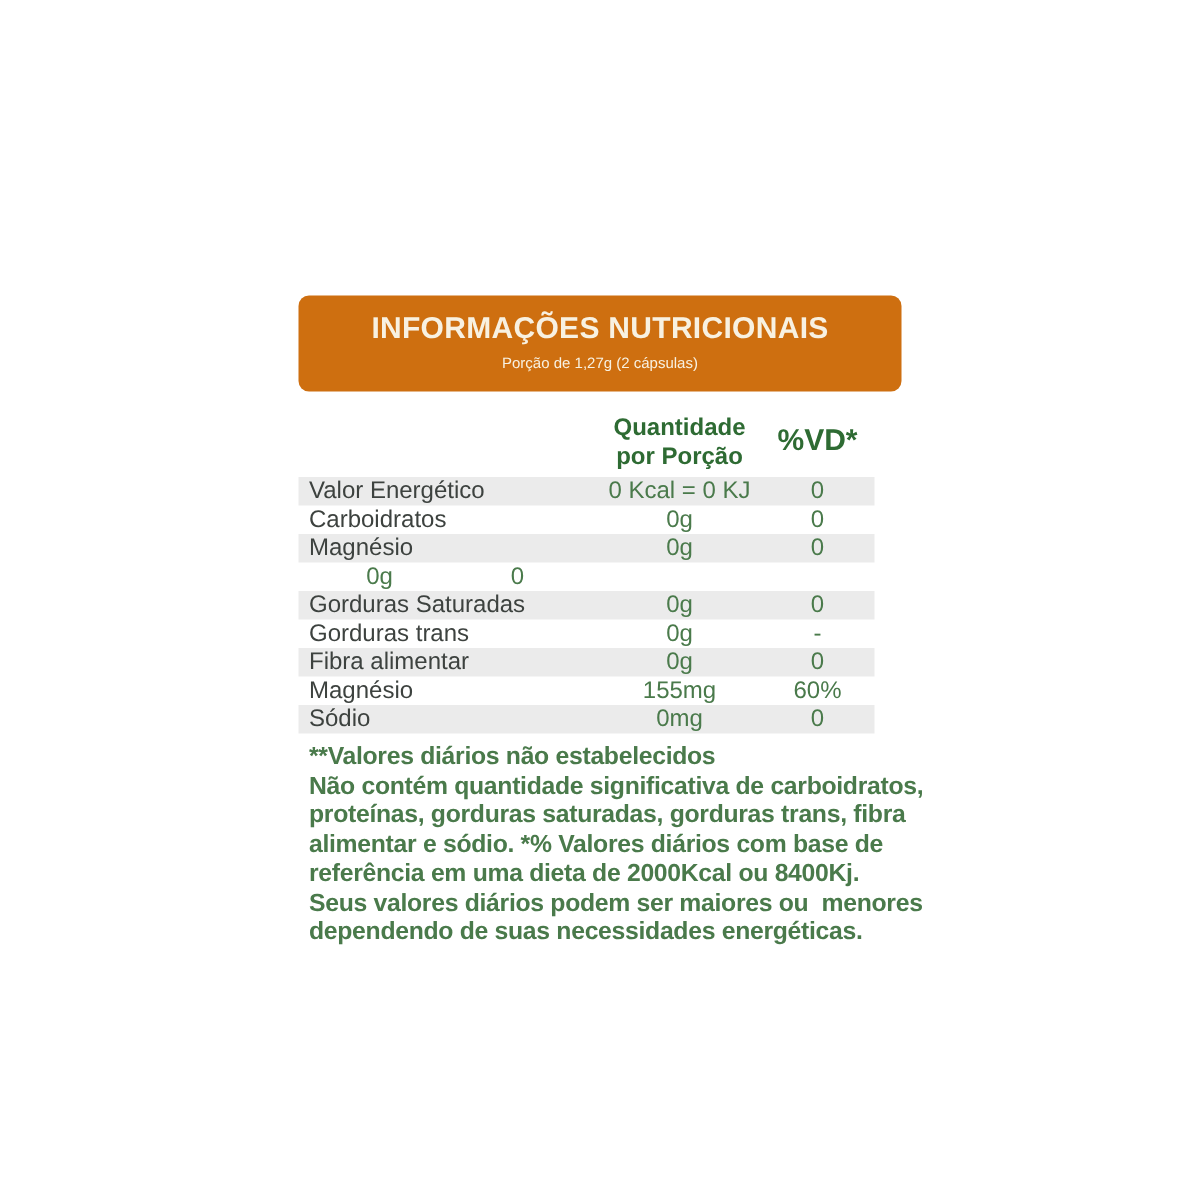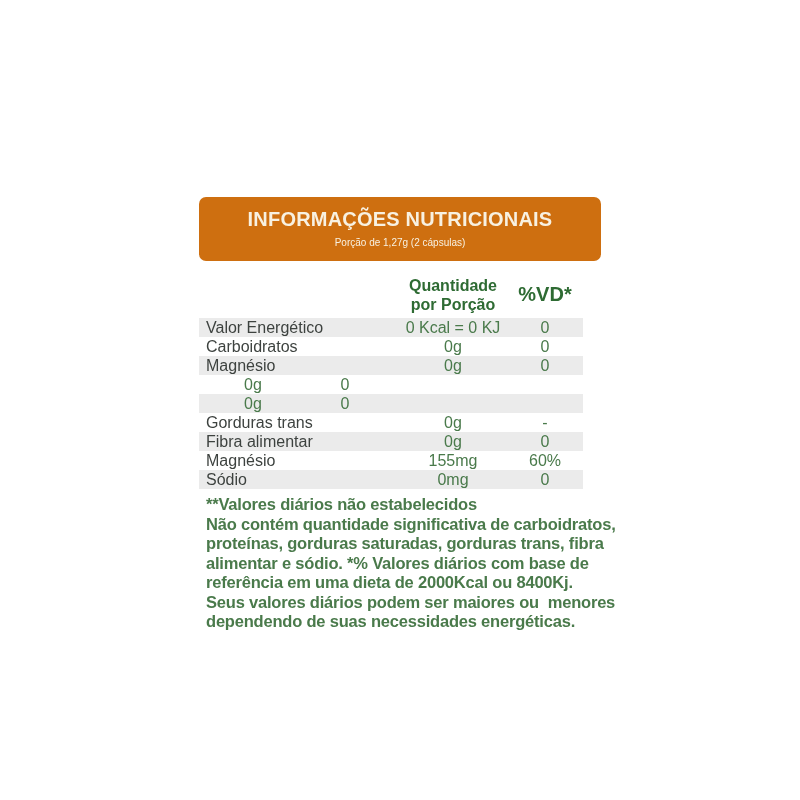--- a/index.html
+++ b/index.html
@@ -135,20 +135,21 @@
     <div class="nl-row">
       <div class="cell-label">Magnésio</div>
       <div class="cell-qty">0g</div>
       <div class="cell-vd">0</div>
     </div>
     <div class="nl-row">
       <div class="cell-qty">0g</div>
       <div class="cell-vd">0</div>
     </div>
     <div class="nl-row">
+      <div class="cell-label">Gorduras Saturadas</div>
       <div class="cell-qty">0g</div>
       <div class="cell-vd">0</div>
     </div>
     <div class="nl-row">
       <div class="cell-label">Gorduras trans</div>
       <div class="cell-qty">0g</div>
       <div class="cell-vd">-</div>
     </div>
     <div class="nl-row">
       <div class="cell-label">Fibra alimentar</div>

